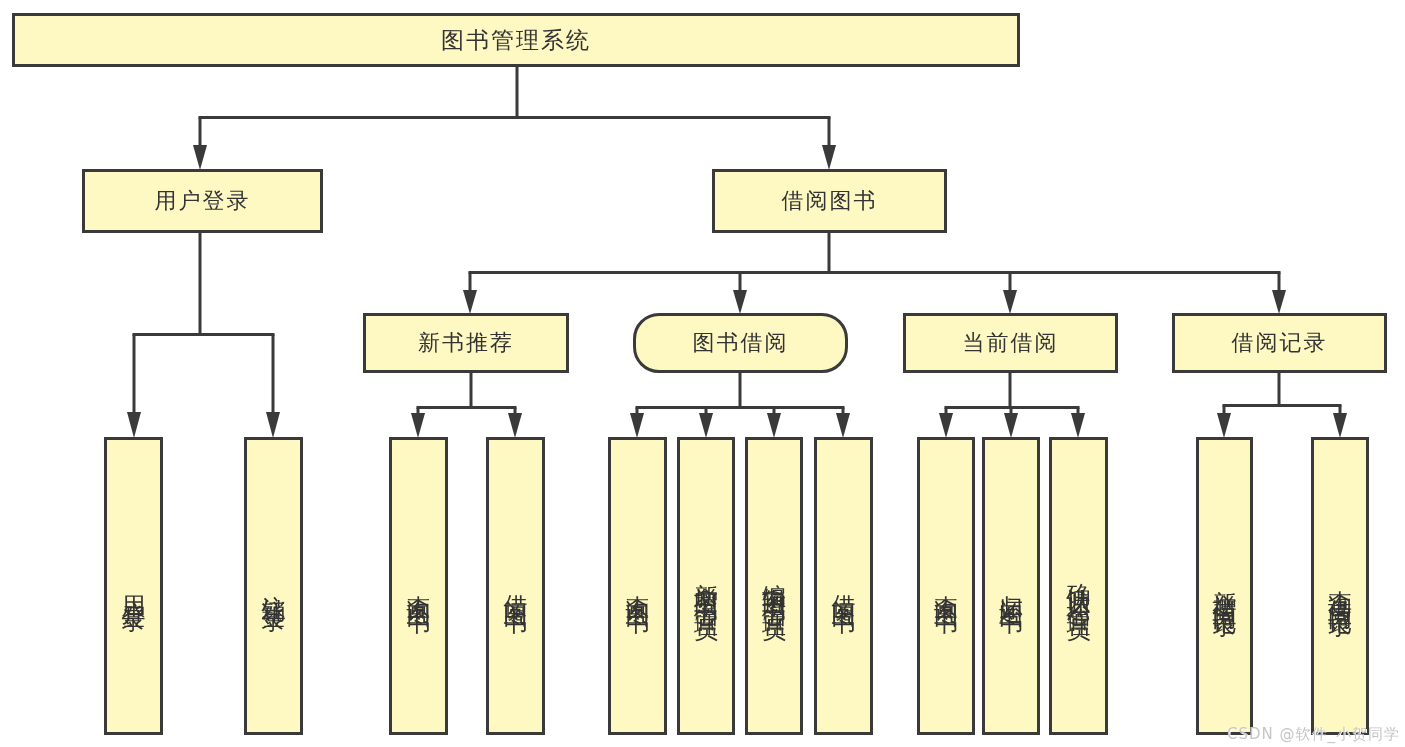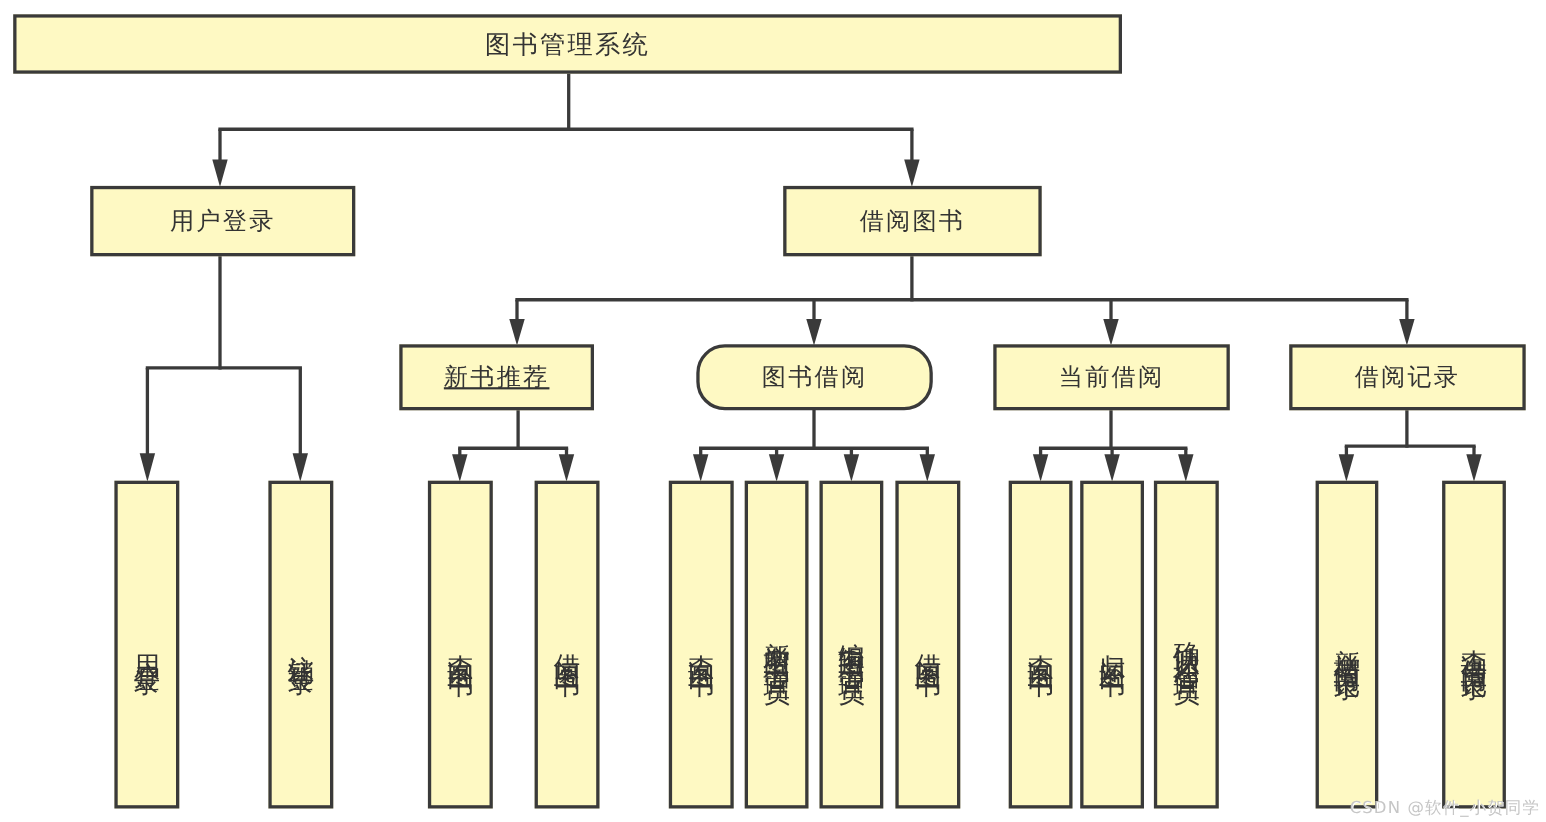--- a/index.html
+++ b/index.html
@@ -121,21 +121,21 @@
       <polygon points="1217,413 1231,413 1224,438"></polygon>
       <polygon points="1333,413 1347,413 1340,438"></polygon>
     </g>
   </svg>
 
   <div class="box hbox root" style="left:12px;top:13px;width:1008px;height:54px;">图书管理系统</div>
 
   <div class="box hbox" style="left:82px;top:169px;width:241px;height:64px;">用户登录</div>
   <div class="box hbox" style="left:712px;top:169px;width:235px;height:64px;">借阅图书</div>
 
-  <div class="box hbox" style="left:363px;top:313px;width:177px;height:60px;text-decoration:underline;">新书推荐</div>
+  <div class="box hbox" style="left:363px;top:313px;width:206px;height:60px;">新书推荐</div>
   <div class="box hbox" style="left:633px;top:313px;width:215px;height:60px;border-radius:26px;">图书借阅</div>
   <div class="box hbox" style="left:1172px;top:313px;width:215px;height:60px;">借阅记录</div>
   <div class="box hbox" style="left:903px;top:313px;width:215px;height:60px;">当前借阅</div>
 
   <div class="box vbox" style="left:104px;top:437px;width:59px;height:298px;">
     <span>用户登录</span>
   </div>
   <div class="box vbox" style="left:244px;top:437px;width:59px;height:298px;">
     <span>注销登录</span>
   </div>

